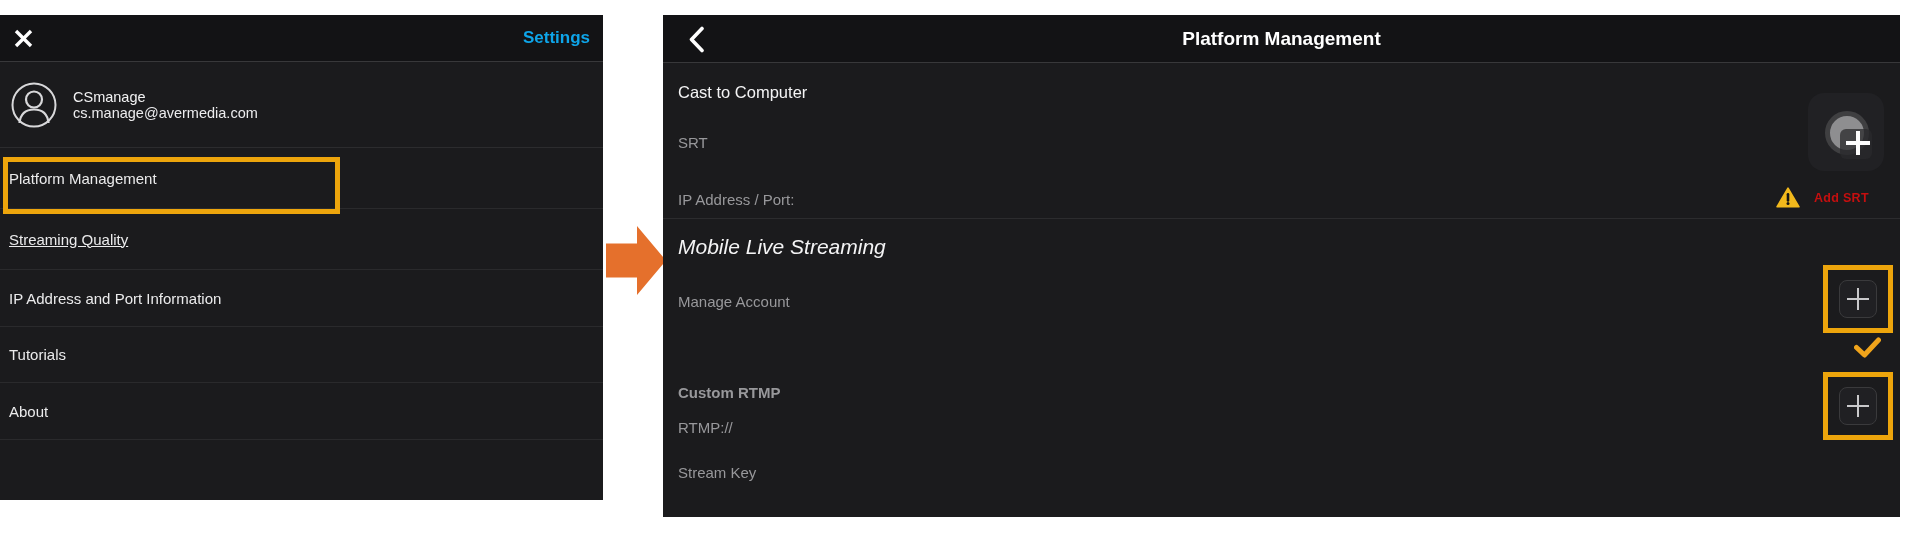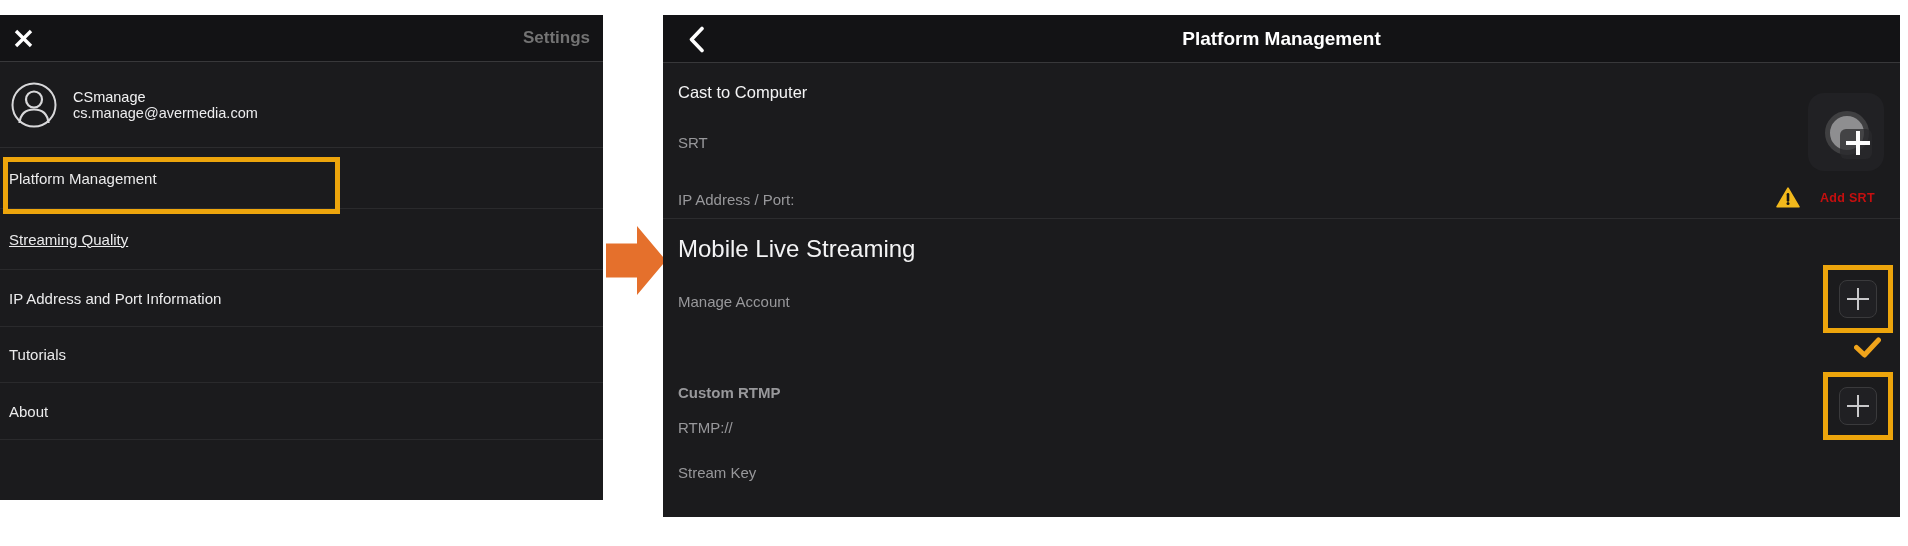--- a/index.html
+++ b/index.html
@@ -11,21 +11,21 @@
   }
   .panel { position:absolute; background:#1b1b1d; }
 
   
   .left-panel { left:0; top:15px; width:603px; height:485px; }
   .lp-header {
     position:absolute; left:0; top:0; width:100%; height:47px;
     background:#131315; border-bottom:1px solid #38383a; box-sizing:border-box;
     display:flex; align-items:center; justify-content:space-between; padding:0 13px;
   }
-  .lp-title { font-size:17px; font-weight:700; color:#737373; }
+  .lp-title { font-size:17px; font-weight:700; color:#0ea5e9; }
   .icon-btn { display:inline-flex; align-items:center; justify-content:center; cursor:pointer; }
 
   .lp-account {
     position:absolute; left:0; right:0; top:47px; height:86px;
     border-bottom:1px solid #2c2c2e; box-sizing:border-box;
     display:flex; align-items:center; gap:16px; padding-left:11px; cursor:pointer;
   }
   .avatar {
     width:46px; height:46px; border-radius:50%; flex:0 0 auto;
     display:flex; align-items:center; justify-content:center;
@@ -80,21 +80,21 @@
   }
   .cam-circle {
     position:absolute; left:17px; top:18px; width:44px; height:44px; border-radius:50%;
     background:#8e8e90; border:5px solid #3f3f41; box-sizing:border-box;
   }
   .cam-plus-bg { position:absolute; left:32px; top:36px; width:32px; height:30px; background:#2a2a2c; border-radius:6px; opacity:.75; }
   .cam-plus { position:absolute; left:38px; top:38px; width:24px; height:24px; }
   .cam-plus .h { position:absolute; left:0; top:10px; width:24px; height:3.5px; background:#fdfdfd; }
   .cam-plus .v { position:absolute; left:10px; top:0; width:3.5px; height:24px; background:#fdfdfd; }
 
-  .warn-row { position:absolute; left:1113px; top:172px; display:flex; align-items:center; gap:20px; cursor:pointer; }
+  .warn-row { position:absolute; left:1113px; top:172px; display:flex; align-items:center; gap:14px; cursor:pointer; }
   .warn-text { font-size:12.5px; font-weight:700; color:var(--alert-red,#C50F0F); letter-spacing:.3px; }
 
   .plus-wrap {
     position:absolute; left:1160px; width:70px; height:68px;
     border:5px solid var(--highlight-yellow,#EDA50C); box-sizing:border-box; pointer-events:none;
   }
   .plus-wrap.first { top:250px; }
   .plus-wrap.second { top:357px; }
   .plus-btn {
     position:absolute; left:50%; top:50%; transform:translate(-50%,-50%);
@@ -171,21 +171,21 @@
         </svg>
       </span>
       <div class="rp-title">Platform Management</div>
     </header>
 
     <div class="sec" style="top:68px; font-size:16.5px;">Cast to Computer</div>
     <div class="lbl" style="top:119px;">SRT</div>
     <div class="lbl" style="top:176px;">IP Address / Port:</div>
     <div class="rp-divider"></div>
 
-    <div class="sec" style="top:220px; font-size:24px;">Mobile Live Streaming</div>
+    <div class="sec" style="top:220px; font-size:21px;font-style:italic;">Mobile Live Streaming</div>
     <div class="lbl" style="top:278px;">Manage Account</div>
 
 
     <div class="lbl" style="top:369px;font-weight:bold;">Custom RTMP</div>
     <div class="lbl" style="top:404px;">RTMP://</div>
     <div class="lbl" style="top:449px;">Stream Key</div>
 
     <div class="cam">
       <span class="cam-circle"></span>
       <span class="cam-plus-bg"></span>

